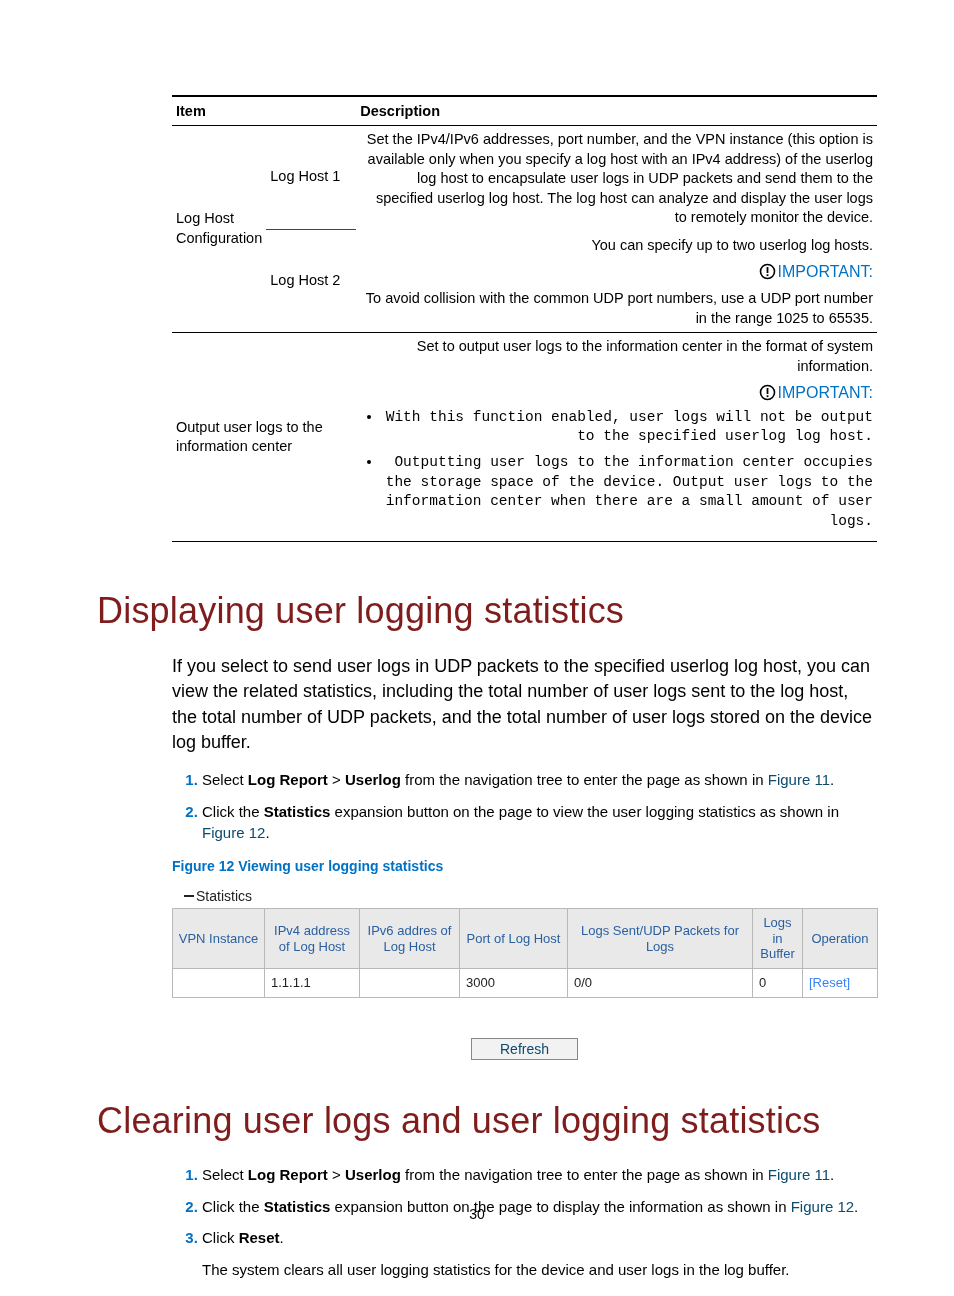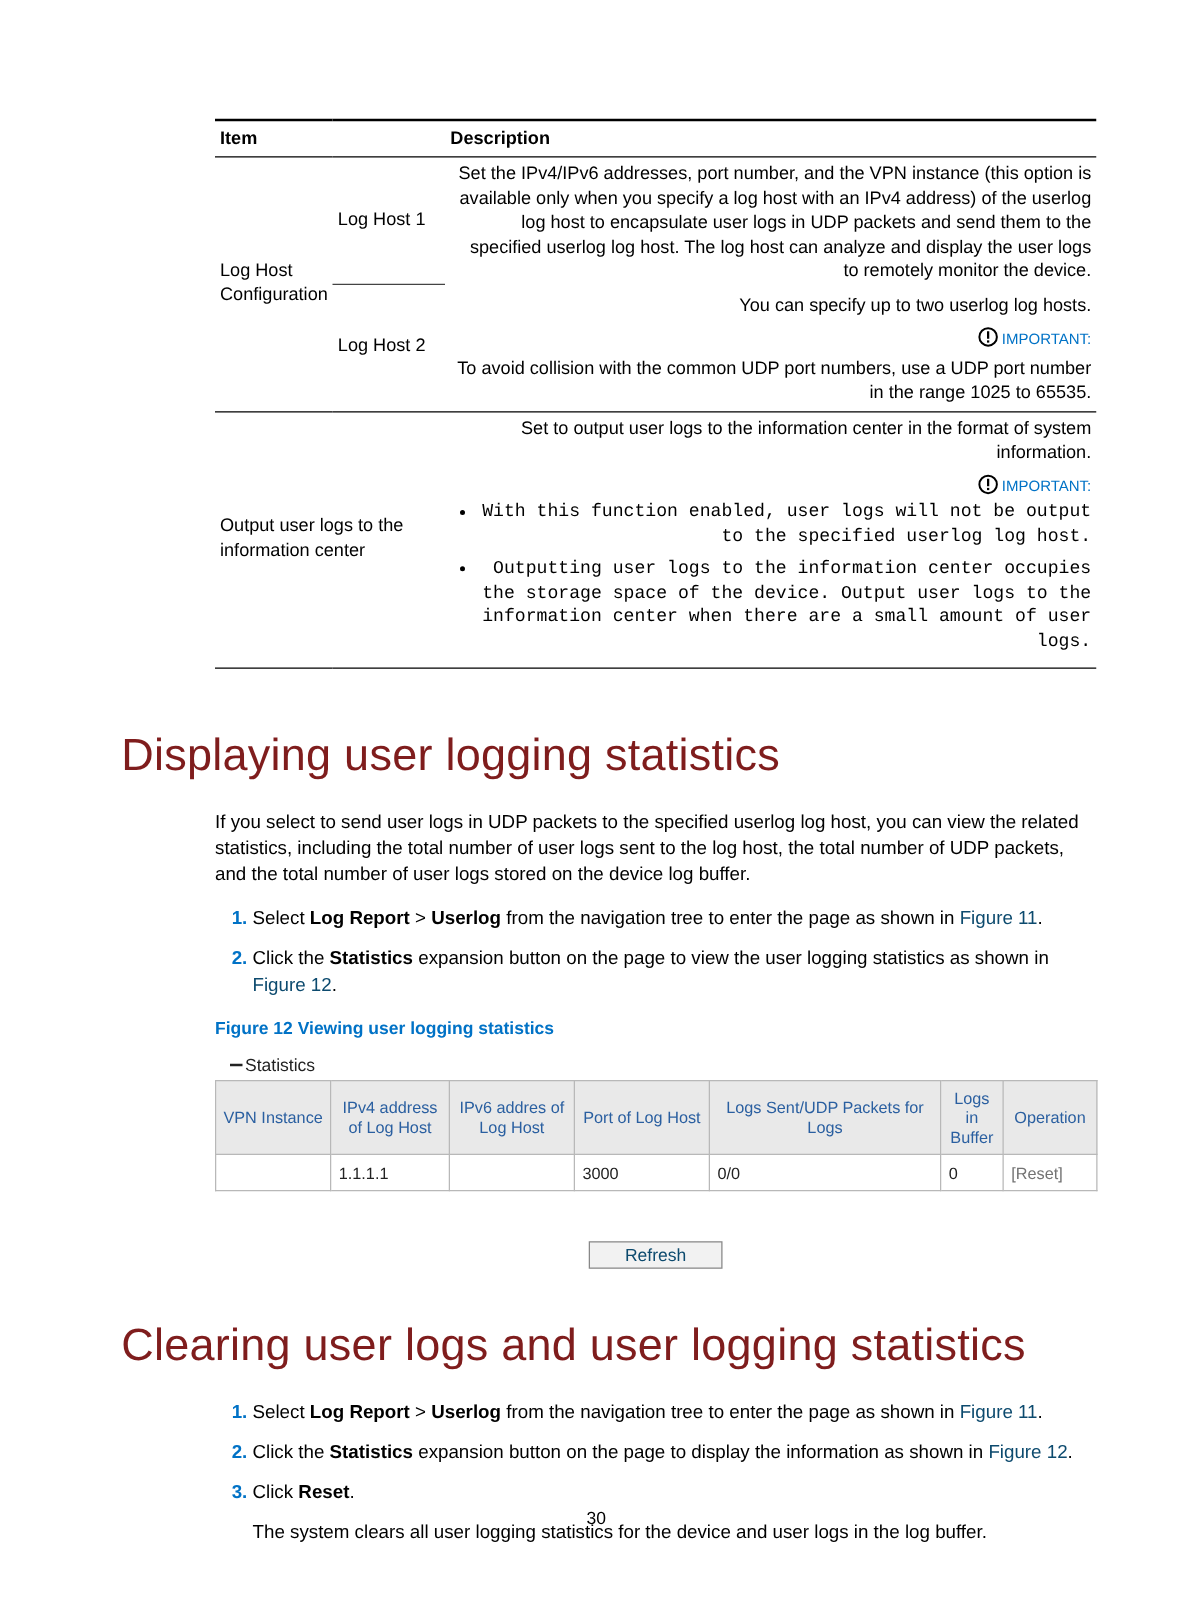--- a/index.html
+++ b/index.html
@@ -41,42 +41,42 @@
   }
   table.config td {
     padding: 4px 4px 4px 4px;
     vertical-align: middle;
     line-height: 1.35;
   }
   .row-loghost { border-bottom: 1px solid #000; }
   .row-output  { border-bottom: 1px solid #000; }
   .desc-cell { padding-top: 10px; padding-bottom: 10px; vertical-align: top; text-align: right; }
   .sub-border { border-bottom: 1px solid #444; }
-  .important-line { color: #0072c6; font-family: Arial, sans-serif; font-size: 12px; }
+  .important-line { color: #0072c6; font-family: Arial, sans-serif; font-size: 16px; }
   .important-line svg { vertical-align: -3px; margin-right: 2px; }
   ul.desc-list { margin: 4px 0 0 0; padding-left: 22px; }
   ul.desc-list li { margin-bottom: 6px; line-height: 1.35; font-family: Liberation Mono, monospace; }
   ul.desc-list li::marker { color: #000; }
 
   
   h2.section {
     font-weight: 400;
     font-size: 36px;
     color: #7f1d1d;
     margin: 48px 0 22px 0;
     letter-spacing: 0.2px;
   }
   .body-block {
     margin-left: 75px;
     width: 705px;
   }
   p.flow {
     margin: 0 0 14px 0;
     line-height: 1.4;
-    font-size: 15px;
+    font-size: 18px;
   }
   ol.steps { margin: 0 0 14px 0; padding-left: 30px; }
   ol.steps > li {
     margin-bottom: 10px;
     line-height: 1.45;
   }
   ol.steps > li::marker { color: #0072c6; font-weight: 700; }
   .link { color: #0c4a6e; }
   .figcap {
     color: #0072c6;
@@ -116,21 +116,21 @@
     text-align: center;
     vertical-align: middle;
   }
   table.stats td {
     border: 1px solid #b8b8b8;
     padding: 4px 6px;
     color: #222;
     background: #fff;
     height: 20px;
   }
-  .op-link { color: #737373; }
+  .op-link { color: #3b82f6; }
   .refresh-wrap { text-align: center; margin-top: 40px; }
   button.refresh {
     font-family: Arial, sans-serif;
     font-size: 14px;
     color: #0c4a6e;
     background: #f2f2f2;
     border: 1px solid #888;
     padding: 2px 28px;
     cursor: pointer;
   }

